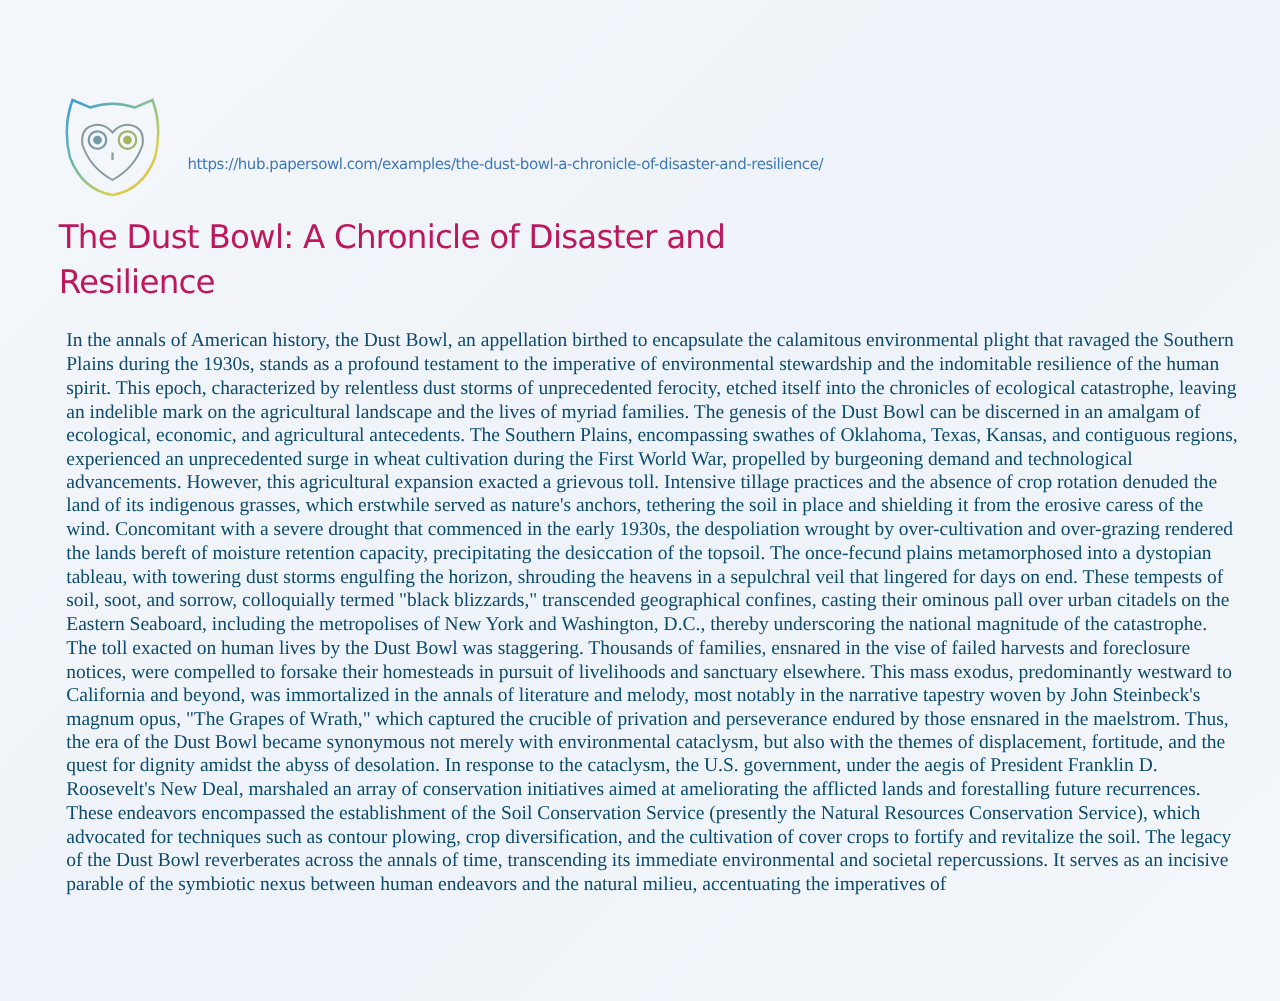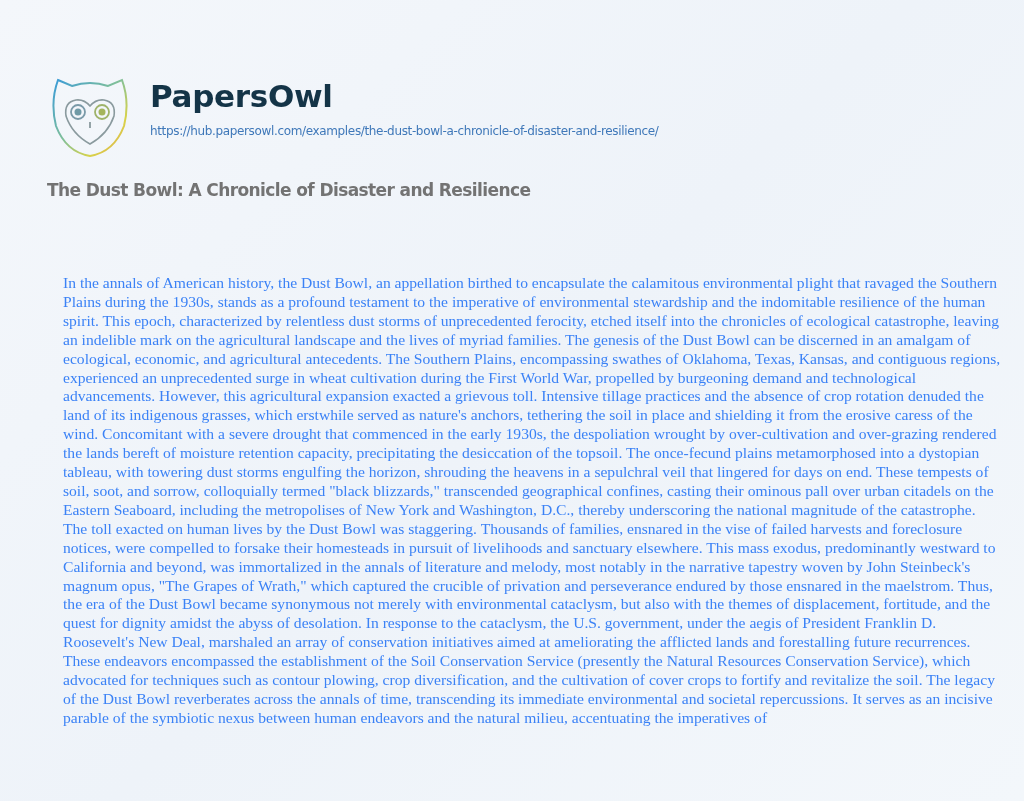--- a/index.html
+++ b/index.html
@@ -48,37 +48,37 @@
       letter-spacing: -0.35px;
       white-space: nowrap;
       text-decoration: none;
     }
     .title {
       position: absolute;
       left: 47px;
       top: 172px;
       width: 620px;
       font-family: "DejaVu Sans", sans-serif;
-      font-size: 17px;
+      font-size: 26px;
       line-height: 36px;
-      color: #737373;
-      font-weight: bold;
+      color: #be185d;
+      font-weight: normal;
       letter-spacing: -0.6px;
       margin: 0;
     }
     .body-text {
       position: absolute;
       left: 47px;
       top: 258px;
       width: 940px;
       font-family: "Liberation Serif", serif;
       font-size: 15.6px;
       line-height: 18.9px;
-      color: #3b82f6;
-      margin: 16px;
+      color: #0c4a6e;
+      margin: 6px;
       text-align: left;
     }
   </style>
 </head>
 <body>
 
 <div class="header">
   <svg class="logo" viewBox="0 0 80 86" xmlns="http://www.w3.org/2000/svg">
     <defs>
       <linearGradient id="owlg" x1="0" y1="0" x2="1" y2="1">
@@ -89,19 +89,18 @@
       </linearGradient>
     </defs>
     <path d="M8 8 L22 14 Q40 8 58 14 L72 8 Q80 30 74 54 Q64 80 40 84 Q16 80 6 54 Q0 30 8 8 Z" fill="none" stroke="url(#owlg)" stroke-width="2"></path>
     <path d="M40 72 Q22 62 16 44 Q14 30 26 28 Q34 27 40 34 Q46 27 54 28 Q66 30 64 44 Q58 62 40 72 Z" fill="none" stroke="#8a9a9e" stroke-width="1.6"></path>
     <circle cx="28" cy="40" r="7" fill="none" stroke="#7a9aa8" stroke-width="1.8"></circle>
     <circle cx="28" cy="40" r="3.5" fill="#6f9aa6"></circle>
     <circle cx="52" cy="40" r="7" fill="none" stroke="#9fb36a" stroke-width="1.8"></circle>
     <circle cx="52" cy="40" r="3.5" fill="#a4b45c"></circle>
     <line x1="40" y1="50" x2="40" y2="56" stroke="#8a9a9e" stroke-width="1.8"></line>
   </svg>
-  <div class="brand">PapersOwl</div>
   <a class="url">https://hub.papersowl.com/examples/the-dust-bowl-a-chronicle-of-disaster-and-resilience/</a>
 </div>
 
 <h1 class="title">The Dust Bowl: A Chronicle of Disaster and Resilience</h1>
 
 <p class="body-text">In the annals of American history, the Dust Bowl, an appellation birthed to encapsulate the calamitous environmental plight that ravaged the Southern Plains during the 1930s, stands as a profound testament to the imperative of environmental stewardship and the indomitable resilience of the human spirit. This epoch, characterized by relentless dust storms of unprecedented ferocity, etched itself into the chronicles of ecological catastrophe, leaving an indelible mark on the agricultural landscape and the lives of myriad families. The genesis of the Dust Bowl can be discerned in an amalgam of ecological, economic, and agricultural antecedents. The Southern Plains, encompassing swathes of Oklahoma, Texas, Kansas, and contiguous regions, experienced an unprecedented surge in wheat cultivation during the First World War, propelled by burgeoning demand and technological advancements. However, this agricultural expansion exacted a grievous toll. Intensive tillage practices and the absence of crop rotation denuded the land of its indigenous grasses, which erstwhile served as nature's anchors, tethering the soil in place and shielding it from the erosive caress of the wind. Concomitant with a severe drought that commenced in the early 1930s, the despoliation wrought by over-cultivation and over-grazing rendered the lands bereft of moisture retention capacity, precipitating the desiccation of the topsoil. The once-fecund plains metamorphosed into a dystopian tableau, with towering dust storms engulfing the horizon, shrouding the heavens in a sepulchral veil that lingered for days on end. These tempests of soil, soot, and sorrow, colloquially termed "black blizzards," transcended geographical confines, casting their ominous pall over urban citadels on the Eastern Seaboard, including the metropolises of New York and Washington, D.C., thereby underscoring the national magnitude of the catastrophe. The toll exacted on human lives by the Dust Bowl was staggering. Thousands of families, ensnared in the vise of failed harvests and foreclosure notices, were compelled to forsake their homesteads in pursuit of livelihoods and sanctuary elsewhere. This mass exodus, predominantly westward to California and beyond, was immortalized in the annals of literature and melody, most notably in the narrative tapestry woven by John Steinbeck's magnum opus, "The Grapes of Wrath," which captured the crucible of privation and perseverance endured by those ensnared in the maelstrom. Thus, the era of the Dust Bowl became synonymous not merely with environmental cataclysm, but also with the themes of displacement, fortitude, and the quest for dignity amidst the abyss of desolation. In response to the cataclysm, the U.S. government, under the aegis of President Franklin D. Roosevelt's New Deal, marshaled an array of conservation initiatives aimed at ameliorating the afflicted lands and forestalling future recurrences. These endeavors encompassed the establishment of the Soil Conservation Service (presently the Natural Resources Conservation Service), which advocated for techniques such as contour plowing, crop diversification, and the cultivation of cover crops to fortify and revitalize the soil. The legacy of the Dust Bowl reverberates across the annals of time, transcending its immediate environmental and societal repercussions. It serves as an incisive parable of the symbiotic nexus between human endeavors and the natural milieu, accentuating the imperatives of</p>
 
 </body></html>

